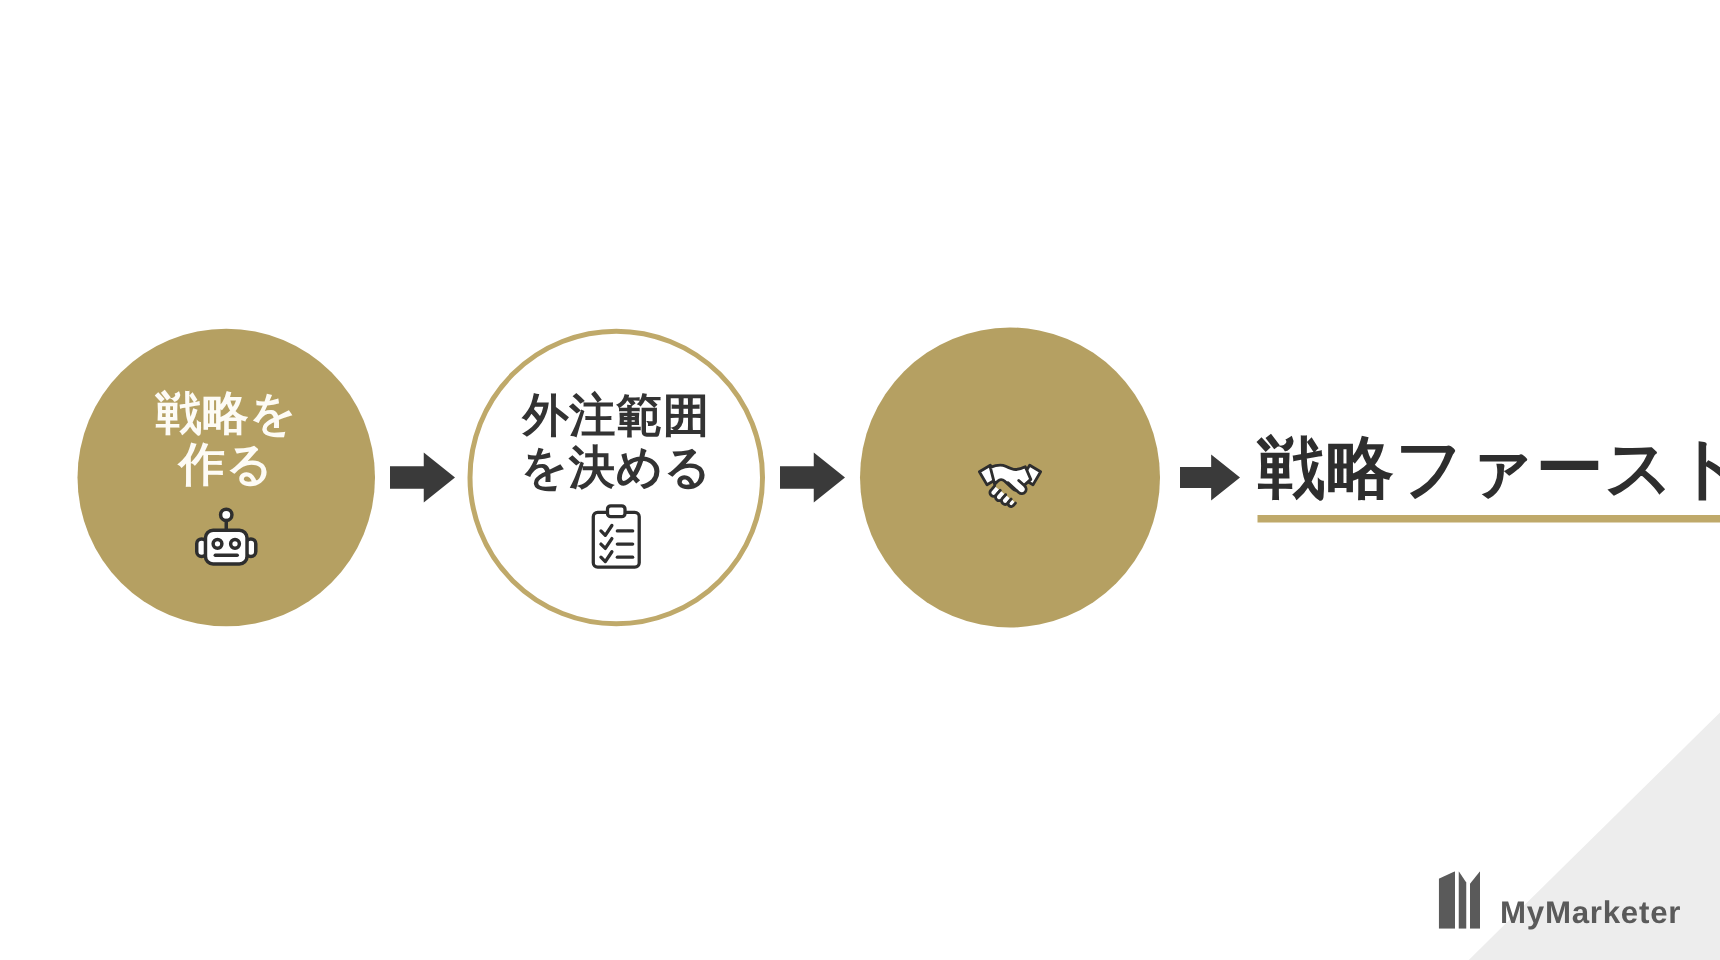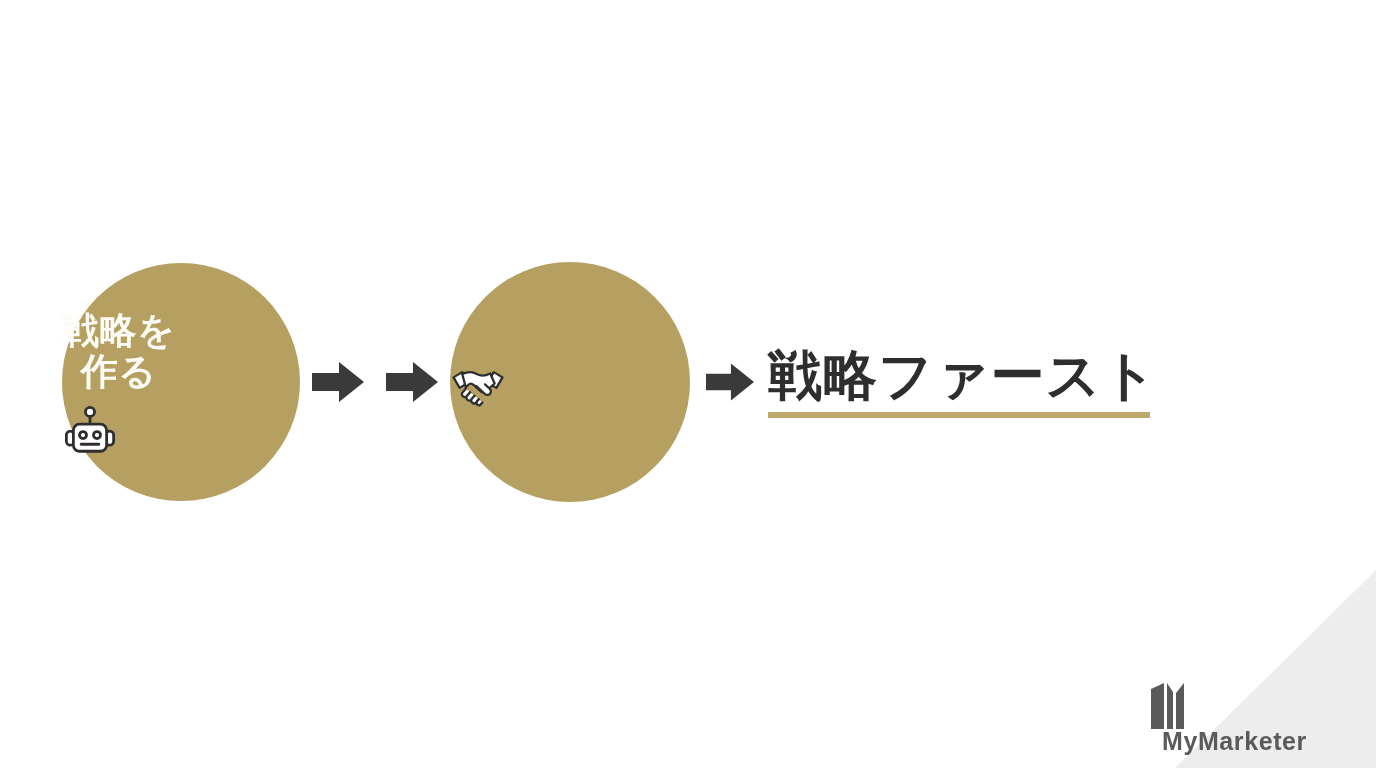--- a/index.html
+++ b/index.html
@@ -43,21 +43,21 @@
     flex-direction: row;
     align-items: center;
   }
 
   .step {
     position: relative;
     flex: 0 0 auto;
     border-radius: 50%;
     display: flex;
     flex-direction: column;
-    align-items: flex-start;
+    align-items: center;
     justify-content: center;
     box-sizing: border-box;
   }
 
   .step-1 {
     width: 238px;
     height: 238px;
     margin-left: 62px;
     background: #b5a062;
   }
@@ -131,24 +131,24 @@
     margin-top: 7px;
     width: 382px;
     height: 6px;
     background: #bfa96a;
   }
 
   
   .logo {
     position: absolute;
     left: 1151px;
-    top: 683px;
-    display: flex;
-    flex-direction: column;
-    align-items: flex-start;
+    top: 697px;
+    display: flex;
+    flex-direction: row;
+    align-items: flex-end;
   }
   .logo-mark {
     width: 38px;
     height: 46px;
     display: block;
   }
   .logo-text {
     margin-left: 11px;
     font-size: 25px;
     font-weight: bold;
@@ -186,20 +186,40 @@
     </div>
 
     <div class="arrow arrow-1">
       <span>
         <svg width="52" height="44" viewBox="0 0 52 44" aria-hidden="true">
           <path d="M0 13 L27 13 L27 2 L52 22 L27 42 L27 31 L0 31 Z" fill="#3a3a3a"></path>
         </svg>
       </span>
     </div>
 
+    <div class="step step-2">
+      <div class="step-label label-dark">外注範囲
+を決める</div>
+      <span>
+        <svg class="step-icon" viewBox="0 0 64 64" aria-hidden="true">
+          <g fill="#ffffff" stroke="#2e2e2e" stroke-width="3" stroke-linejoin="round" stroke-linecap="round">
+            <rect x="11" y="9" width="42" height="50" rx="4"></rect>
+            <rect x="24" y="3" width="16" height="10" rx="3"></rect>
+          </g>
+          <g stroke="#2e2e2e" stroke-width="3" fill="none" stroke-linecap="round" stroke-linejoin="round">
+            <polyline points="18,26 22,30 28,21"></polyline>
+            <line x1="33" y1="26" x2="47" y2="26"></line>
+            <polyline points="18,38 22,42 28,33"></polyline>
+            <line x1="33" y1="38" x2="47" y2="38"></line>
+            <polyline points="18,50 22,54 28,45"></polyline>
+            <line x1="33" y1="50" x2="47" y2="50"></line>
+          </g>
+        </svg>
+      </span>
+    </div>
 
     <div class="arrow arrow-2">
       <span>
         <svg width="52" height="44" viewBox="0 0 52 44" aria-hidden="true">
           <path d="M0 13 L27 13 L27 2 L52 22 L27 42 L27 31 L0 31 Z" fill="#3a3a3a"></path>
         </svg>
       </span>
     </div>
 
     <div class="step step-3">

